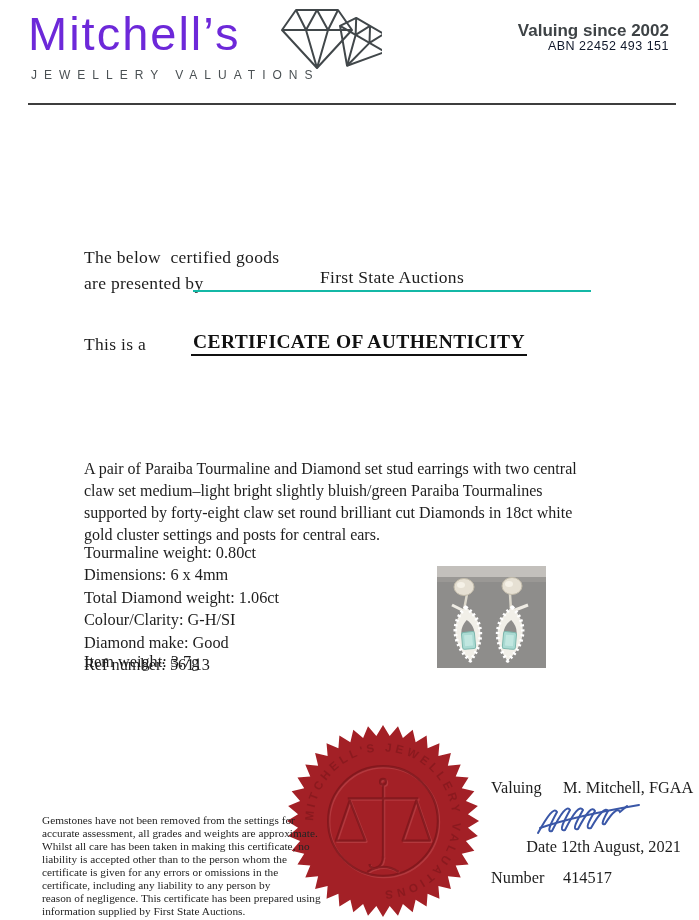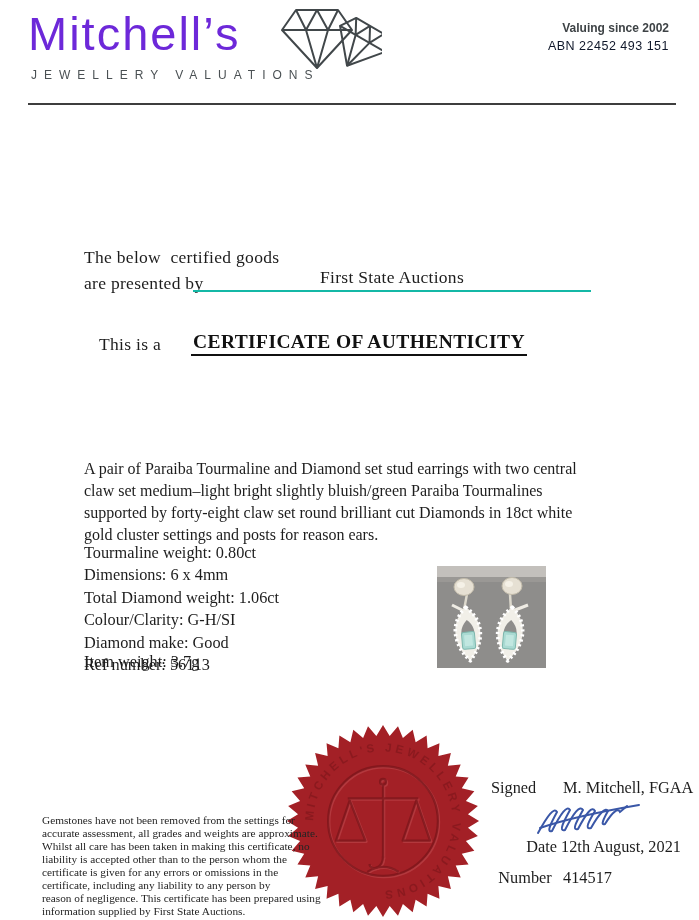--- a/index.html
+++ b/index.html
@@ -15,21 +15,21 @@
   }
   .brand-sub{
     position:absolute; left:31px; top:68px;
     font-family:"Liberation Sans", sans-serif; font-weight:400;
     font-size:12px; letter-spacing:7px; color:#4a5053;
   }
   .logo-svg{position:absolute; left:272px; top:4px;}
   .tagline{
     position:absolute; right:30px; top:21px; text-align:right;
     font-family:"Liberation Sans", sans-serif; font-weight:700;
-    font-size:12px; color:#3e4346;
+    font-size:17px; color:#3e4346;
   }
   .abn{
     position:absolute; right:30px; top:39px; text-align:right;
     font-family:"Liberation Sans", sans-serif; font-weight:400;
     font-size:12.5px; color:#0f172a; letter-spacing:0.5px;
   }
   .header-rule{
     position:absolute; left:28px; top:103px; width:648px; height:2px;
     background:#3e3e3e;
   }
@@ -41,21 +41,21 @@
   .intro-line2-prefix{
     position:absolute; left:84px; top:273px; font-size:17.5px; letter-spacing:0.3px;
   }
   .presenter-field{
     position:absolute; left:193px; top:262px; width:398px; height:28px;
     border-bottom:2px solid #14b8a6; text-align:center;
     font-size:17.5px; line-height:30px; letter-spacing:0.3px;
   }
   
   .statement-prefix{
-    position:absolute; left:84px; top:334px; font-size:17.5px; letter-spacing:0.3px;margin-left:15px;
+    position:absolute; left:84px; top:334px; font-size:17.5px; letter-spacing:0.3px;
   }
   .cert-title{
     position:absolute; left:191px; top:331px;
     font-size:19.5px; font-weight:bold; letter-spacing:0.4px;
     border-bottom:2.5px solid #101010; padding:0 2px 1px 2px; color:#111;
   }
   
   .description{
     position:absolute; left:84px; top:458px; width:500px;
     font-size:16px;
@@ -76,21 +76,21 @@
   .disclaimer{
     position:absolute; left:42px; top:814px; width:280px;
     font-size:11.3px; color:#242424;
   }
   .disclaimer div{line-height:13px;}
   
   .sig-row{position:absolute; font-size:16.3px;}
   .sig-label{display:inline-block; width:68px;}
   .row-signed{left:491px; top:778px;}
   .row-date{left:489px; top:837px;text-align:right;}
-  .row-number{left:491px; top:868px;text-align:center;}
+  .row-number{left:491px; top:868px;}
   .signature-svg{position:absolute; left:534px; top:798px;}
 </style>
 </head>
 <body>
 
 <div class="page">
 
   <div class="brand">Mitchell’s</div>
   <div class="brand-sub">JEWELLERY VALUATIONS</div>
 
@@ -119,21 +119,21 @@
   <div class="intro-line2-prefix">are presented by</div>
   <div class="presenter-field">First State Auctions</div>
 
   <div class="statement-prefix">This is a</div>
   <div class="cert-title">CERTIFICATE OF AUTHENTICITY</div>
 
   <div class="description">
     <div>A pair of Paraiba Tourmaline and Diamond set stud earrings with two central</div>
     <div>claw set medium–light bright slightly bluish/green Paraiba Tourmalines</div>
     <div>supported by forty-eight claw set round brilliant cut Diamonds in 18ct white</div>
-    <div>gold cluster settings and posts for reason ears.</div>
+    <div>gold cluster settings and posts for central ears.</div>
   </div>
 
   <div class="details">
     <div>Tourmaline weight: 0.80ct</div>
     <div>Dimensions: 6 x 4mm</div>
     <div>Total Diamond weight: 1.06ct</div>
     <div>Colour/Clarity: G-H/SI</div>
     <div>Diamond make: Good</div>
     <div>Ref number: 56113</div>
   </div>
@@ -202,21 +202,21 @@
     <div>accurate assessment, all grades and weights are approximate.</div>
     <div>Whilst all care has been taken in making this certificate, no</div>
     <div>liability is accepted other than to the person whom the</div>
     <div>certificate is given for any errors or omissions in the</div>
     <div>certificate, including any liability to any person by</div>
     <div>reason of negligence. This certificate has been prepared using</div>
     <div>information supplied by First State Auctions.</div>
   </div>
 
   <div class="sig-row row-signed">
-    <span class="sig-label">Signed</span>
+    <span class="sig-label">Valuing</span>
     <span>M. Mitchell, FGAA</span>
   </div>
 
   <svg class="signature-svg" width="115" height="42" viewBox="0 0 115 42">
     <g fill="none" stroke="#3a57a7" stroke-width="2" stroke-linecap="round">
       <path d="M4,35 C14,17 20,9 23,14 C17,25 12,35 18,33
                C27,15 33,7 36,12 C30,23 24,34 31,32
                C40,14 46,7 49,12 C43,23 37,33 44,31
                C53,14 58,8 61,13 C55,23 50,32 57,30
                C66,14 72,9 74,13 C70,20 66,28 71,26

